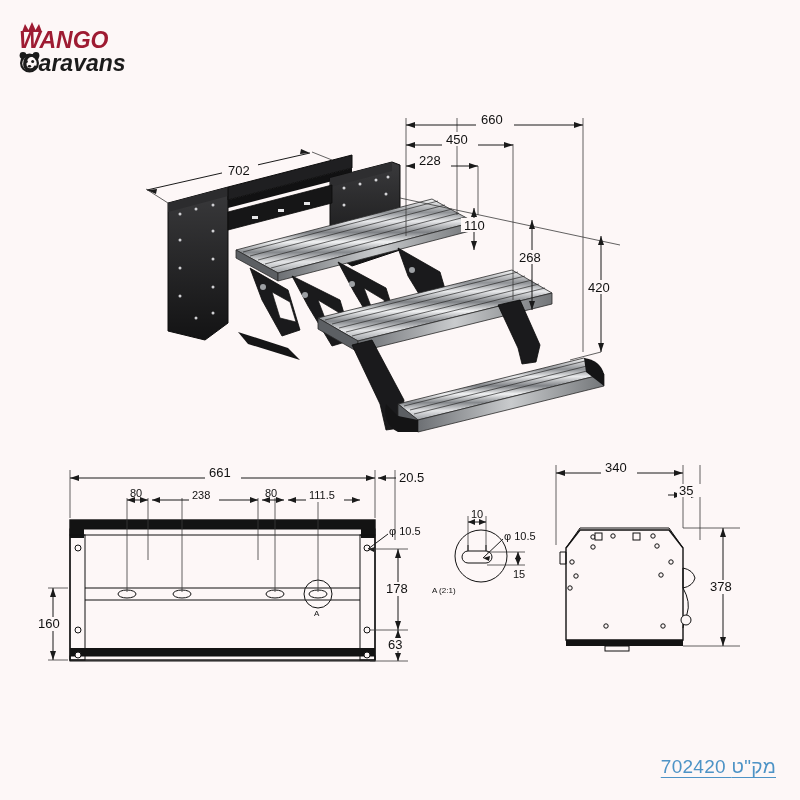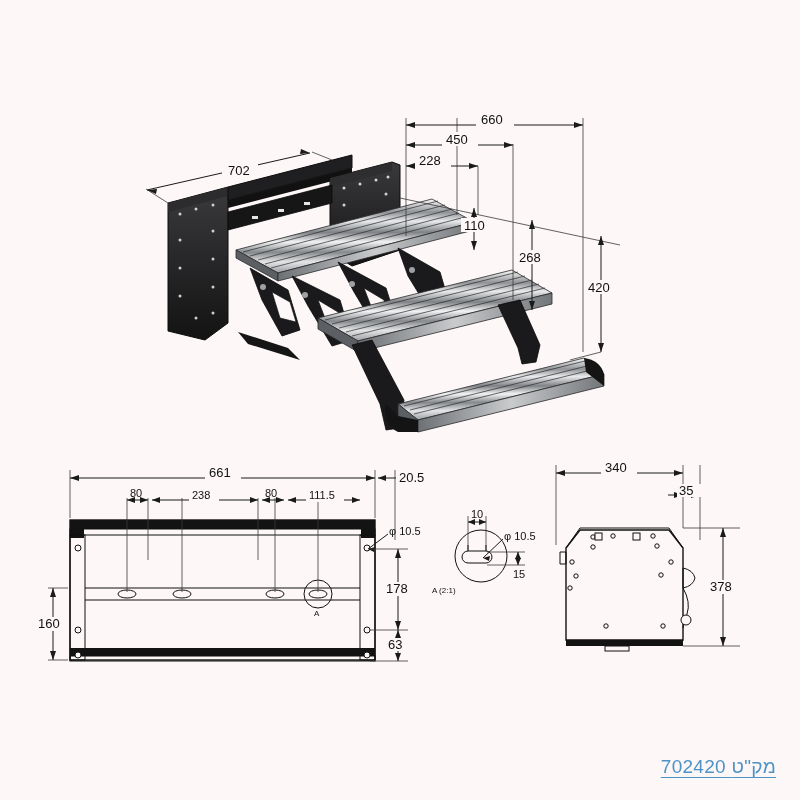--- a/index.html
+++ b/index.html
@@ -34,20 +34,40 @@
   .outl{stroke:#111;stroke-width:1.4;fill:#fdf7f7;}
   .outl-thin{stroke:#111;stroke-width:1;fill:none;}
   .hole{stroke:#111;stroke-width:1;fill:#fdf7f7;}
   .alum-edge{stroke:#2a2a2a;stroke-width:.7;fill:none;}
 </style>
 </head>
 <body>
 
 <div class="sheet">
 
+  <div id="logo">
+    <svg viewBox="0 0 140 56" width="140" height="56">
+
+      <g>
+        <path d="M8 14 L11 6 L14.5 12 L18 4 L21.5 12 L25 6 L28 14 Z" fill="#9e1b32"></path>
+      </g>
+      <text x="5" y="30" class="brandtop" font-family="Liberation Sans, sans-serif" font-size="23" font-weight="bold" font-style="italic" fill="#9e1b32">WANGO</text>
+
+      <g>
+        <circle cx="15.5" cy="45" r="9.5" fill="#1b1b1b"></circle>
+        <circle cx="9" cy="37.5" r="3.4" fill="#1b1b1b"></circle>
+        <circle cx="22" cy="37.5" r="3.4" fill="#1b1b1b"></circle>
+        <circle cx="15.5" cy="45.5" r="7.2" fill="#fdf7f7"></circle>
+        <circle cx="12.3" cy="43.6" r="1.5" fill="#1b1b1b"></circle>
+        <circle cx="18.7" cy="43.6" r="1.5" fill="#1b1b1b"></circle>
+        <ellipse cx="15.5" cy="48.2" rx="1.7" ry="1.2" fill="#1b1b1b"></ellipse>
+      </g>
+      <text x="8" y="53" font-family="Liberation Sans, sans-serif" font-size="23" font-weight="bold" font-style="italic" fill="#1b1b1b">Caravans</text>
+    </svg>
+  </div>
 
   <svg class="layer">
     <defs>
       <linearGradient id="alum" x1="0" y1="0" x2="0" y2="1">
         <stop offset="0" stop-color="#fbfbfb"></stop>
         <stop offset="0.18" stop-color="#8f9296"></stop>
         <stop offset="0.30" stop-color="#e9eaec"></stop>
         <stop offset="0.45" stop-color="#7e8185"></stop>
         <stop offset="0.58" stop-color="#f2f3f4"></stop>
         <stop offset="0.72" stop-color="#85888c"></stop>

